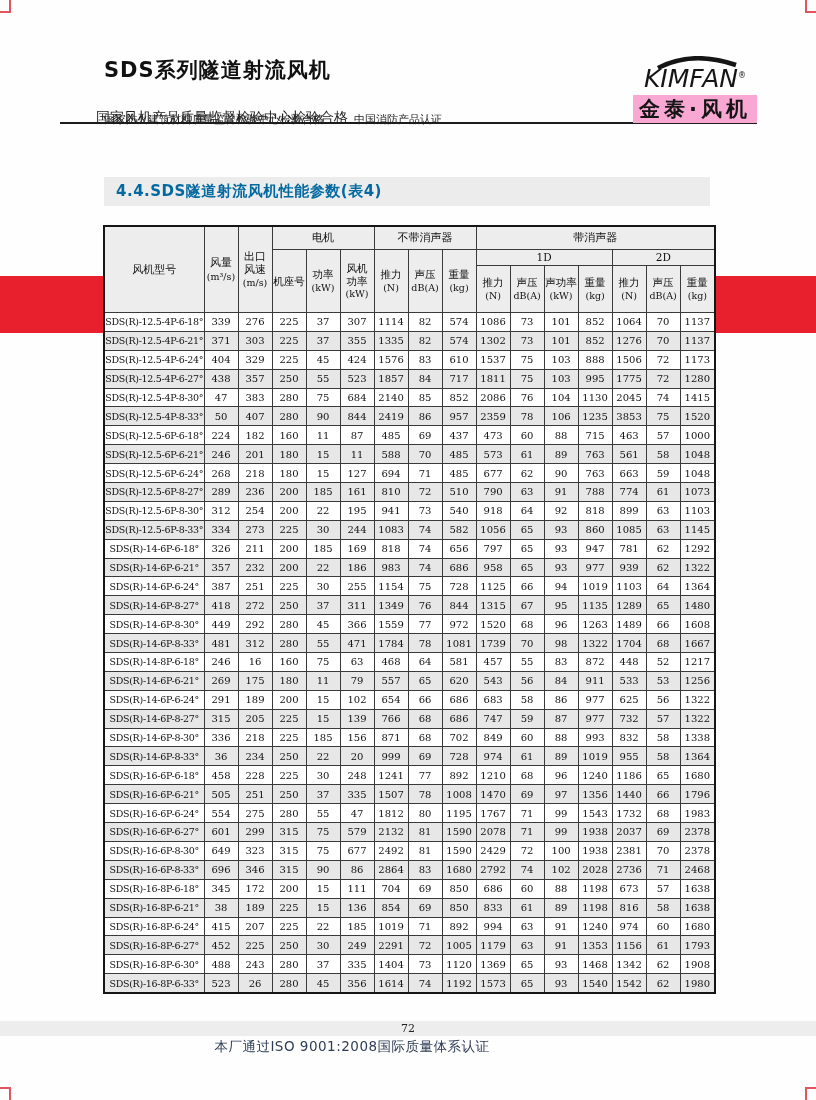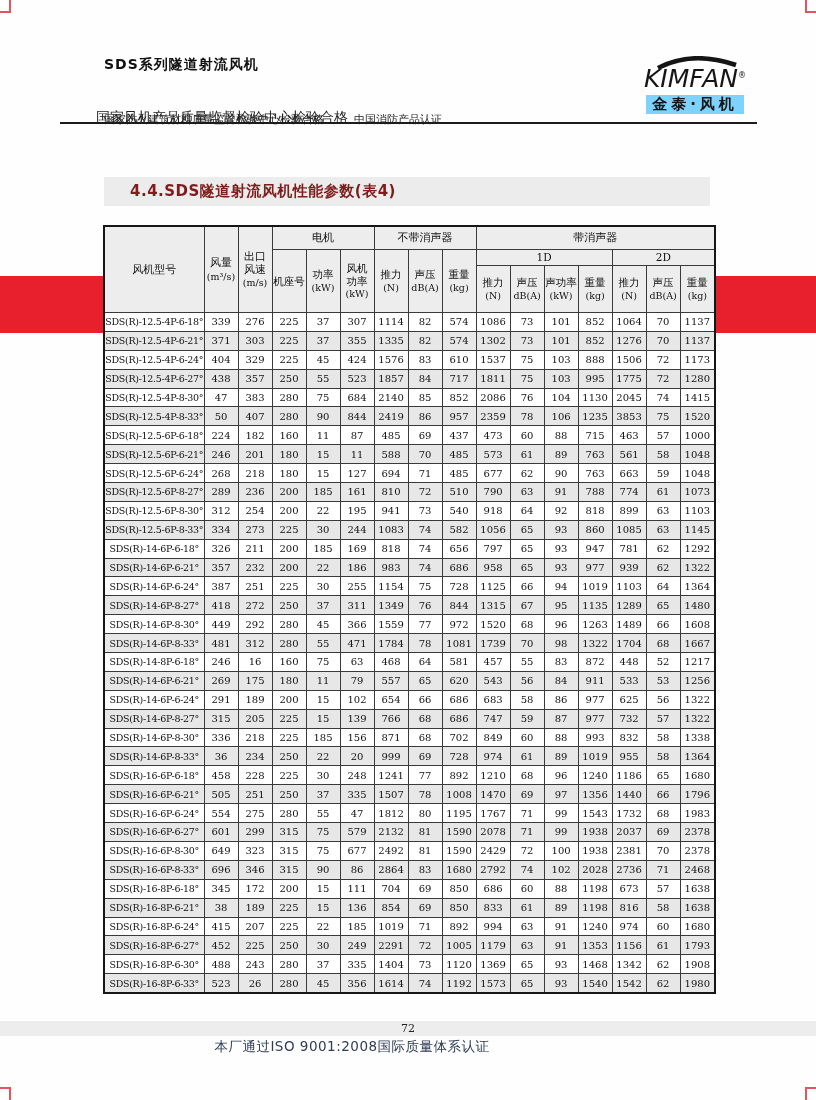--- a/index.html
+++ b/index.html
@@ -10,36 +10,36 @@
     color:#1a1a1a;
   }
   
   .crop{position:absolute;width:9px;height:11px;}
   .crop-tl{top:0;left:0;border-right:2px solid #e4545f;border-bottom:2px solid #e4545f;}
   .crop-tr{top:0;right:0;border-left:2px solid #e4545f;border-bottom:2px solid #e4545f;}
   .crop-bl{bottom:0;left:0;border-right:2px solid #e4545f;border-top:2px solid #e4545f;}
   .crop-br{bottom:0;right:0;border-left:2px solid #e4545f;border-top:2px solid #e4545f;}
 
   
-  .doc-title{position:absolute;left:104px;top:56px;font-size:14px;font-weight:bold;letter-spacing:1px;color:#111;}
+  .doc-title{position:absolute;left:104px;top:56px;font-size:21px;font-weight:bold;letter-spacing:1px;color:#111;}
   .cert1{position:absolute;left:104px;top:92px;font-size:11px;color:#222;white-space:nowrap;margin-top:20px;}
   .cert1 .gap{display:inline-block;width:30px;}
   .cert2{position:absolute;left:96px;top:109px;font-size:14px;color:#222;}
   .header-rule{position:absolute;left:60px;top:122px;width:697px;height:2px;background:#1c1c1c;}
 
   .logo{position:absolute;left:630px;top:56px;width:130px;text-align:center;}
   .logo-swoosh{display:block;margin:0 auto -3px auto;}
   .logo-brand{font-size:25px;font-weight:normal;font-style:italic;letter-spacing:0px;color:#151515;line-height:1;white-space:nowrap;}
   .logo-reg{font-size:8px;vertical-align:super;font-style:normal;}
-  .logo-sub{position:relative;display:inline-block;background:#7dd3fc;padding:0 6px;margin-top:4px;
-    font-size:15px;font-weight:bold;letter-spacing:4px;color:#151515;z-index:3;}
+  .logo-sub{position:relative;display:inline-block;background:#f9a8d4;padding:0 6px;margin-top:4px;
+    font-size:21px;font-weight:bold;letter-spacing:4px;color:#151515;z-index:3;}
 
   
   .section-bar{position:absolute;left:104px;top:177px;width:606px;height:29px;background:#ececec;
-    font-size:15px;font-weight:bold;line-height:29px;padding-left:26px;box-sizing:border-box;letter-spacing:0.5px;color:#7f1d1d;}
+    font-size:15px;font-weight:bold;line-height:29px;padding-left:12px;box-sizing:border-box;letter-spacing:0.5px;color:#0369a1;}
 
   
   .red-stripe{position:absolute;left:0;top:276px;width:816px;height:57px;background:#e8202d;z-index:0;}
 
   
   .tbl-wrap{position:absolute;left:103px;top:225px;z-index:1;}
   table{border-collapse:collapse;table-layout:fixed;width:610px;background:#fff;
     font-family:"DejaVu Serif", serif;}
   th,td{border:1px solid #3a3a3a;padding:0;text-align:center;vertical-align:middle;overflow:hidden;}
   table{border:2px solid #161616;}

